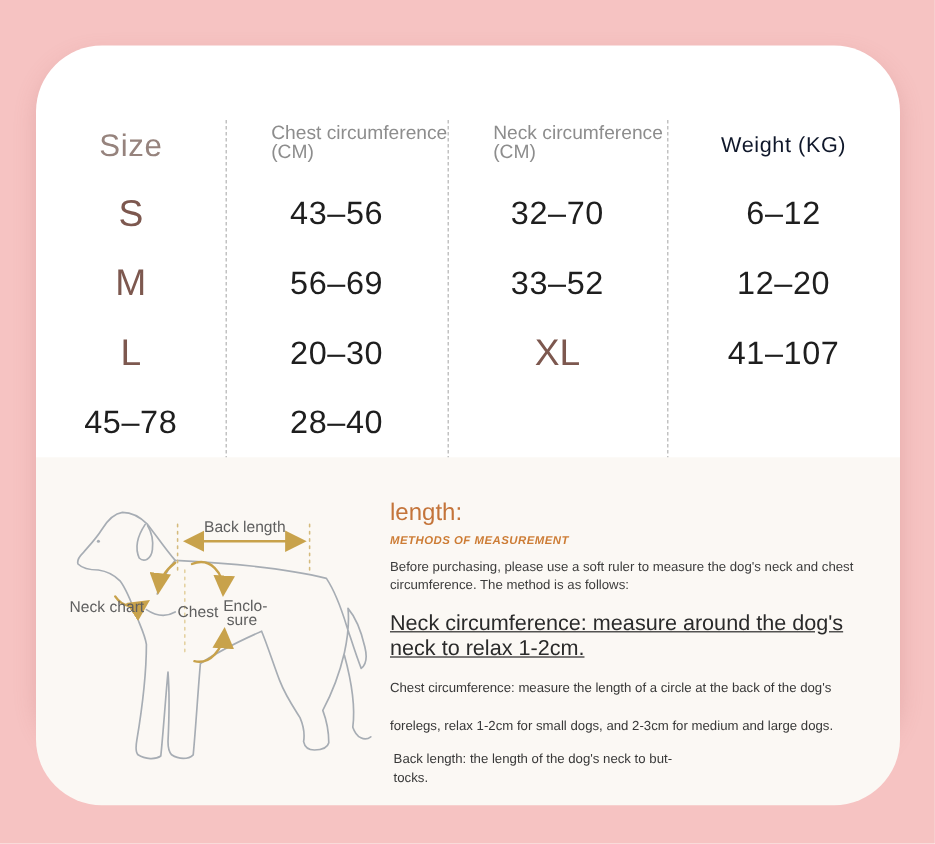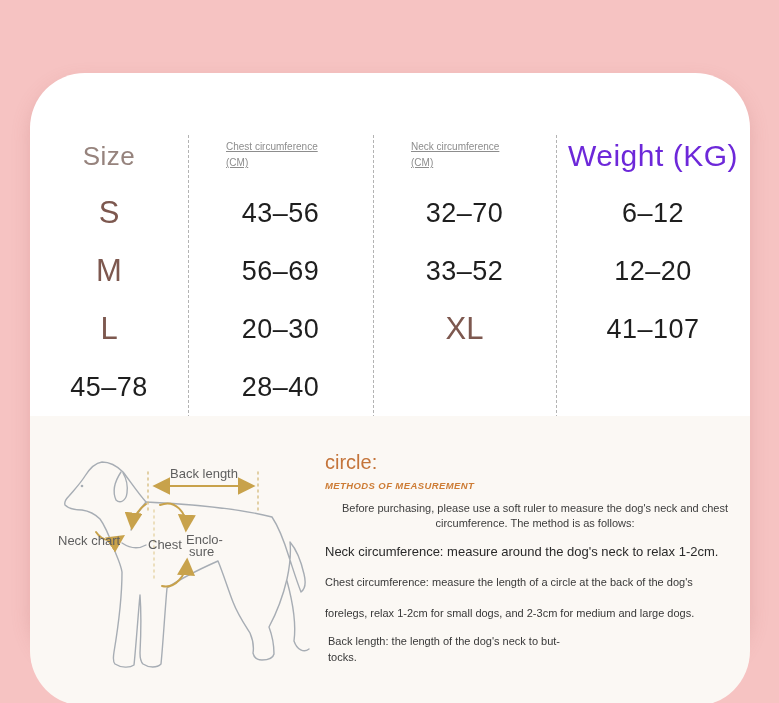--- a/index.html
+++ b/index.html
@@ -8,39 +8,38 @@
     background:#f6c3c2;
     font-family:"Liberation Sans", sans-serif;
     position:relative;
     overflow:hidden;
   }
   .card{
     position:absolute;left:30px;top:38px;
     width:720px;height:588px;
     background:#ffffff;border-radius:55px;
     box-shadow:0 8px 18px rgba(185,105,105,0.25);
-    margin-top:35px;
   }
   
   .size-table{
     position:absolute;left:0;top:55px;width:720px;
     display:grid;
     grid-template-columns:158px 185px 183px 194px;
     grid-template-rows:56px 58px 58px 58px 58px;
   }
   .cell{display:flex;align-items:center;justify-content:center;}
   .size-head{
     font-size:26px;color:#96837d;letter-spacing:0.5px;
   }
   .weight-head{
-    font-size:30px;color:#6d28d9;letter-spacing:0.5px;text-align:right;
+    font-size:18px;color:#0f172a;letter-spacing:0.5px;text-align:right;
   }
   .sub-head{
     display:block;padding:11px 0 0 38px;
-    font-size:10px;line-height:16px;color:#8d8d8d;text-decoration:underline;
+    font-size:16px;line-height:16px;color:#8d8d8d;
   }
   .size-letter{
     font-size:31px;color:#7d584f;
   }
   .val{
     font-size:27px;color:#1e1e1e;letter-spacing:0.5px;
   }
   .vdiv{
     position:absolute;top:62px;height:283px;width:0;
     border-left:1px dashed #b3b3b3;
@@ -54,22 +53,22 @@
   .dog-svg{position:absolute;left:12px;top:32px;}
   .mtext{position:absolute;left:295px;top:34px;width:420px;}
   .mtitle{
     font-size:20px;line-height:25px;color:#c4743a;font-weight:400;
   }
   .msub{
     margin-top:5px;font-size:9.5px;font-weight:bold;color:#cd7c35;
     letter-spacing:0.4px;
     font-style:italic;
   }
-  .pintro{margin-top:10px;font-size:11px;line-height:15px;color:#3c3c3c;text-align:center;}
-  .pneck{margin-top:13px;font-size:13px;color:#2a2a2a;}
+  .pintro{margin-top:10px;font-size:11px;line-height:15px;color:#3c3c3c;}
+  .pneck{margin-top:13px;font-size:18px;color:#2a2a2a;text-decoration:underline;}
   .pchest1{margin-top:17px;font-size:11px;color:#383838;}
   .pchest2{margin-top:19px;font-size:11px;color:#383838;}
   .pback{margin-top:14px;font-size:11px;line-height:16px;color:#383838;padding-left:3px;}
   .svg-label{font-family:"Liberation Sans", sans-serif;font-size:13px;fill:#5f5f5f;}
 </style>
 </head>
 <body>
 
 <div class="card">
 
@@ -180,21 +179,21 @@
 
       <text class="svg-label" x="162" y="30" text-anchor="middle">Back length</text>
       <text class="svg-label" x="16" y="97">Neck chart</text>
       <text class="svg-label" x="106" y="101">Chest</text>
       <text class="svg-label" x="144" y="96">Enclo-</text>
       <text class="svg-label" x="147" y="108">sure</text>
     </svg>
 
     <div class="mtext">
       <div class="mtitle">
-        <div>circle:</div>
+        <div>length:</div>
       </div>
       <div class="msub">METHODS OF MEASUREMENT</div>
       <div class="pintro">
         <div>Before purchasing, please use a soft ruler to measure the dog's neck and chest</div>
         <div>circumference. The method is as follows:</div>
       </div>
       <div class="pneck">Neck circumference: measure around the dog's neck to relax 1-2cm.</div>
       <div class="pchest1">Chest circumference: measure the length of a circle at the back of the dog's</div>
       <div class="pchest2">forelegs, relax 1-2cm for small dogs, and 2-3cm for medium and large dogs.</div>
       <div class="pback">

